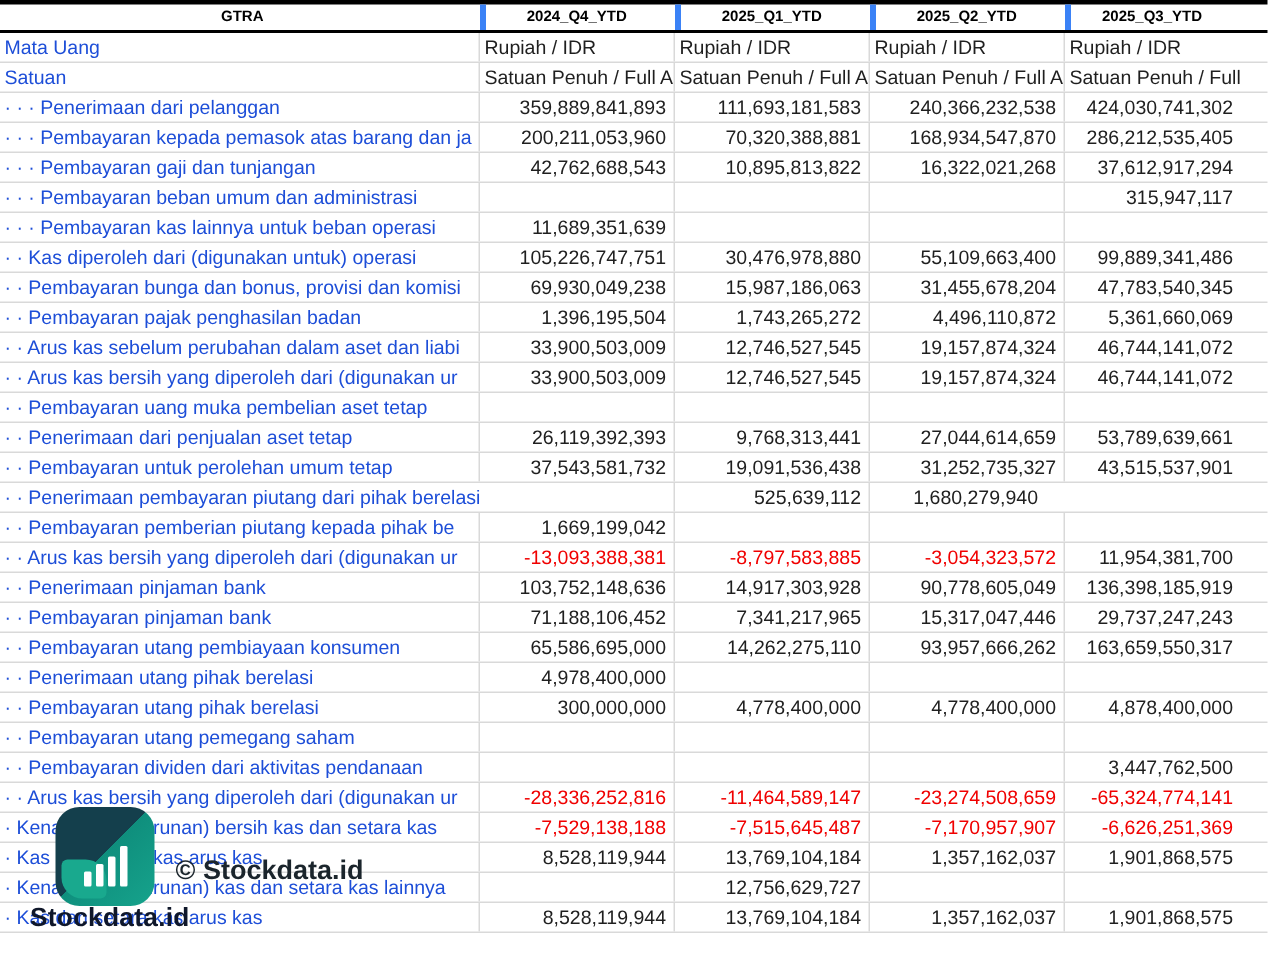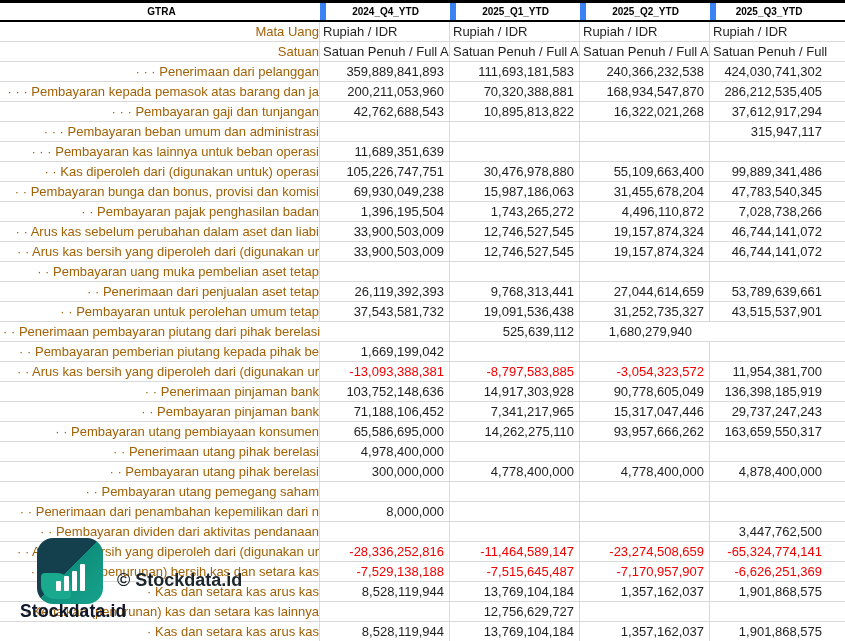--- a/index.html
+++ b/index.html
@@ -9,29 +9,29 @@
     background: #ffffff;
     font-family: "Liberation Sans", sans-serif;
     overflow: hidden;
   }
   .sheet { position:absolute; inset:0; }
   .row { display:flex; height:20px; }
   .cell {
     overflow:hidden; white-space:nowrap;
     font-size:13px; line-height:19px;
   }
-  .label-col { width:320px; padding-left:3px; color:#a16207;text-align:right; }
+  .label-col { width:320px; padding-left:3px; color:#1d4ed8; }
   .val-col { width:130px; text-align:right; padding-right:5px; color:#1f1f1f; }
   .val-col.c4 { width:117px; }
   .val-col.left { text-align:left; padding-left:3px; padding-right:0; }
 
   
   .header-row { height:22px; border-top:3px solid #000; border-bottom:2px solid #000; }
   .header-row .cell { font-weight:bold; text-align:center; color:#000; line-height:18px; font-size:10px; }
-  .header-row .cell + .cell { border-left:6px solid #3b82f6; }
+  .header-row .cell + .cell { border-left:4px solid #3b82f6; }
 
   
   .meta-row, .data-row { border-bottom:1px solid #d9d9d9; }
   .meta-row .cell, .data-row .cell { border-right:1px solid #d9d9d9; }
   .meta-row .cell:last-child, .data-row .cell:last-child { border-right:none; }
 
   .neg { color:#f00000; }
 
   
   .spill .label-col { overflow:visible; border-right:none; position:relative; z-index:1; }
@@ -137,21 +137,21 @@
         <div class="cell val-col">69,930,049,238</div>
         <div class="cell val-col">15,987,186,063</div>
         <div class="cell val-col">31,455,678,204</div>
         <div class="cell val-col c4">47,783,540,345</div>
       </div>
       <div class="row data-row">
         <div class="cell label-col">· · Pembayaran pajak penghasilan badan</div>
         <div class="cell val-col">1,396,195,504</div>
         <div class="cell val-col">1,743,265,272</div>
         <div class="cell val-col">4,496,110,872</div>
-        <div class="cell val-col c4">7,028,738,266</div>
+        <div class="cell val-col c4">5,361,660,069</div>
       </div>
       <div class="row data-row">
         <div class="cell label-col">· · Arus kas sebelum perubahan dalam aset dan liabi</div>
         <div class="cell val-col">33,900,503,009</div>
         <div class="cell val-col">12,746,527,545</div>
         <div class="cell val-col">19,157,874,324</div>
         <div class="cell val-col c4">46,744,141,072</div>
       </div>
       <div class="row data-row">
         <div class="cell label-col">· · Arus kas bersih yang diperoleh dari (digunakan ur</div>
@@ -232,27 +232,20 @@
       <div class="row data-row">
         <div class="cell label-col">· · Pembayaran utang pihak berelasi</div>
         <div class="cell val-col">300,000,000</div>
         <div class="cell val-col">4,778,400,000</div>
         <div class="cell val-col">4,778,400,000</div>
         <div class="cell val-col c4">4,878,400,000</div>
       </div>
       <div class="row data-row">
         <div class="cell label-col">· · Pembayaran utang pemegang saham</div>
         <div class="cell val-col"></div>
-        <div class="cell val-col"></div>
-        <div class="cell val-col"></div>
-        <div class="cell val-col c4"></div>
-      </div>
-      <div class="row data-row">
-        <div class="cell label-col">· · Penerimaan dari penambahan kepemilikan dari n</div>
-        <div class="cell val-col">8,000,000</div>
         <div class="cell val-col"></div>
         <div class="cell val-col"></div>
         <div class="cell val-col c4"></div>
       </div>
       <div class="row data-row">
         <div class="cell label-col">· · Pembayaran dividen dari aktivitas pendanaan</div>
         <div class="cell val-col"></div>
         <div class="cell val-col"></div>
         <div class="cell val-col"></div>
         <div class="cell val-col c4">3,447,762,500</div>

